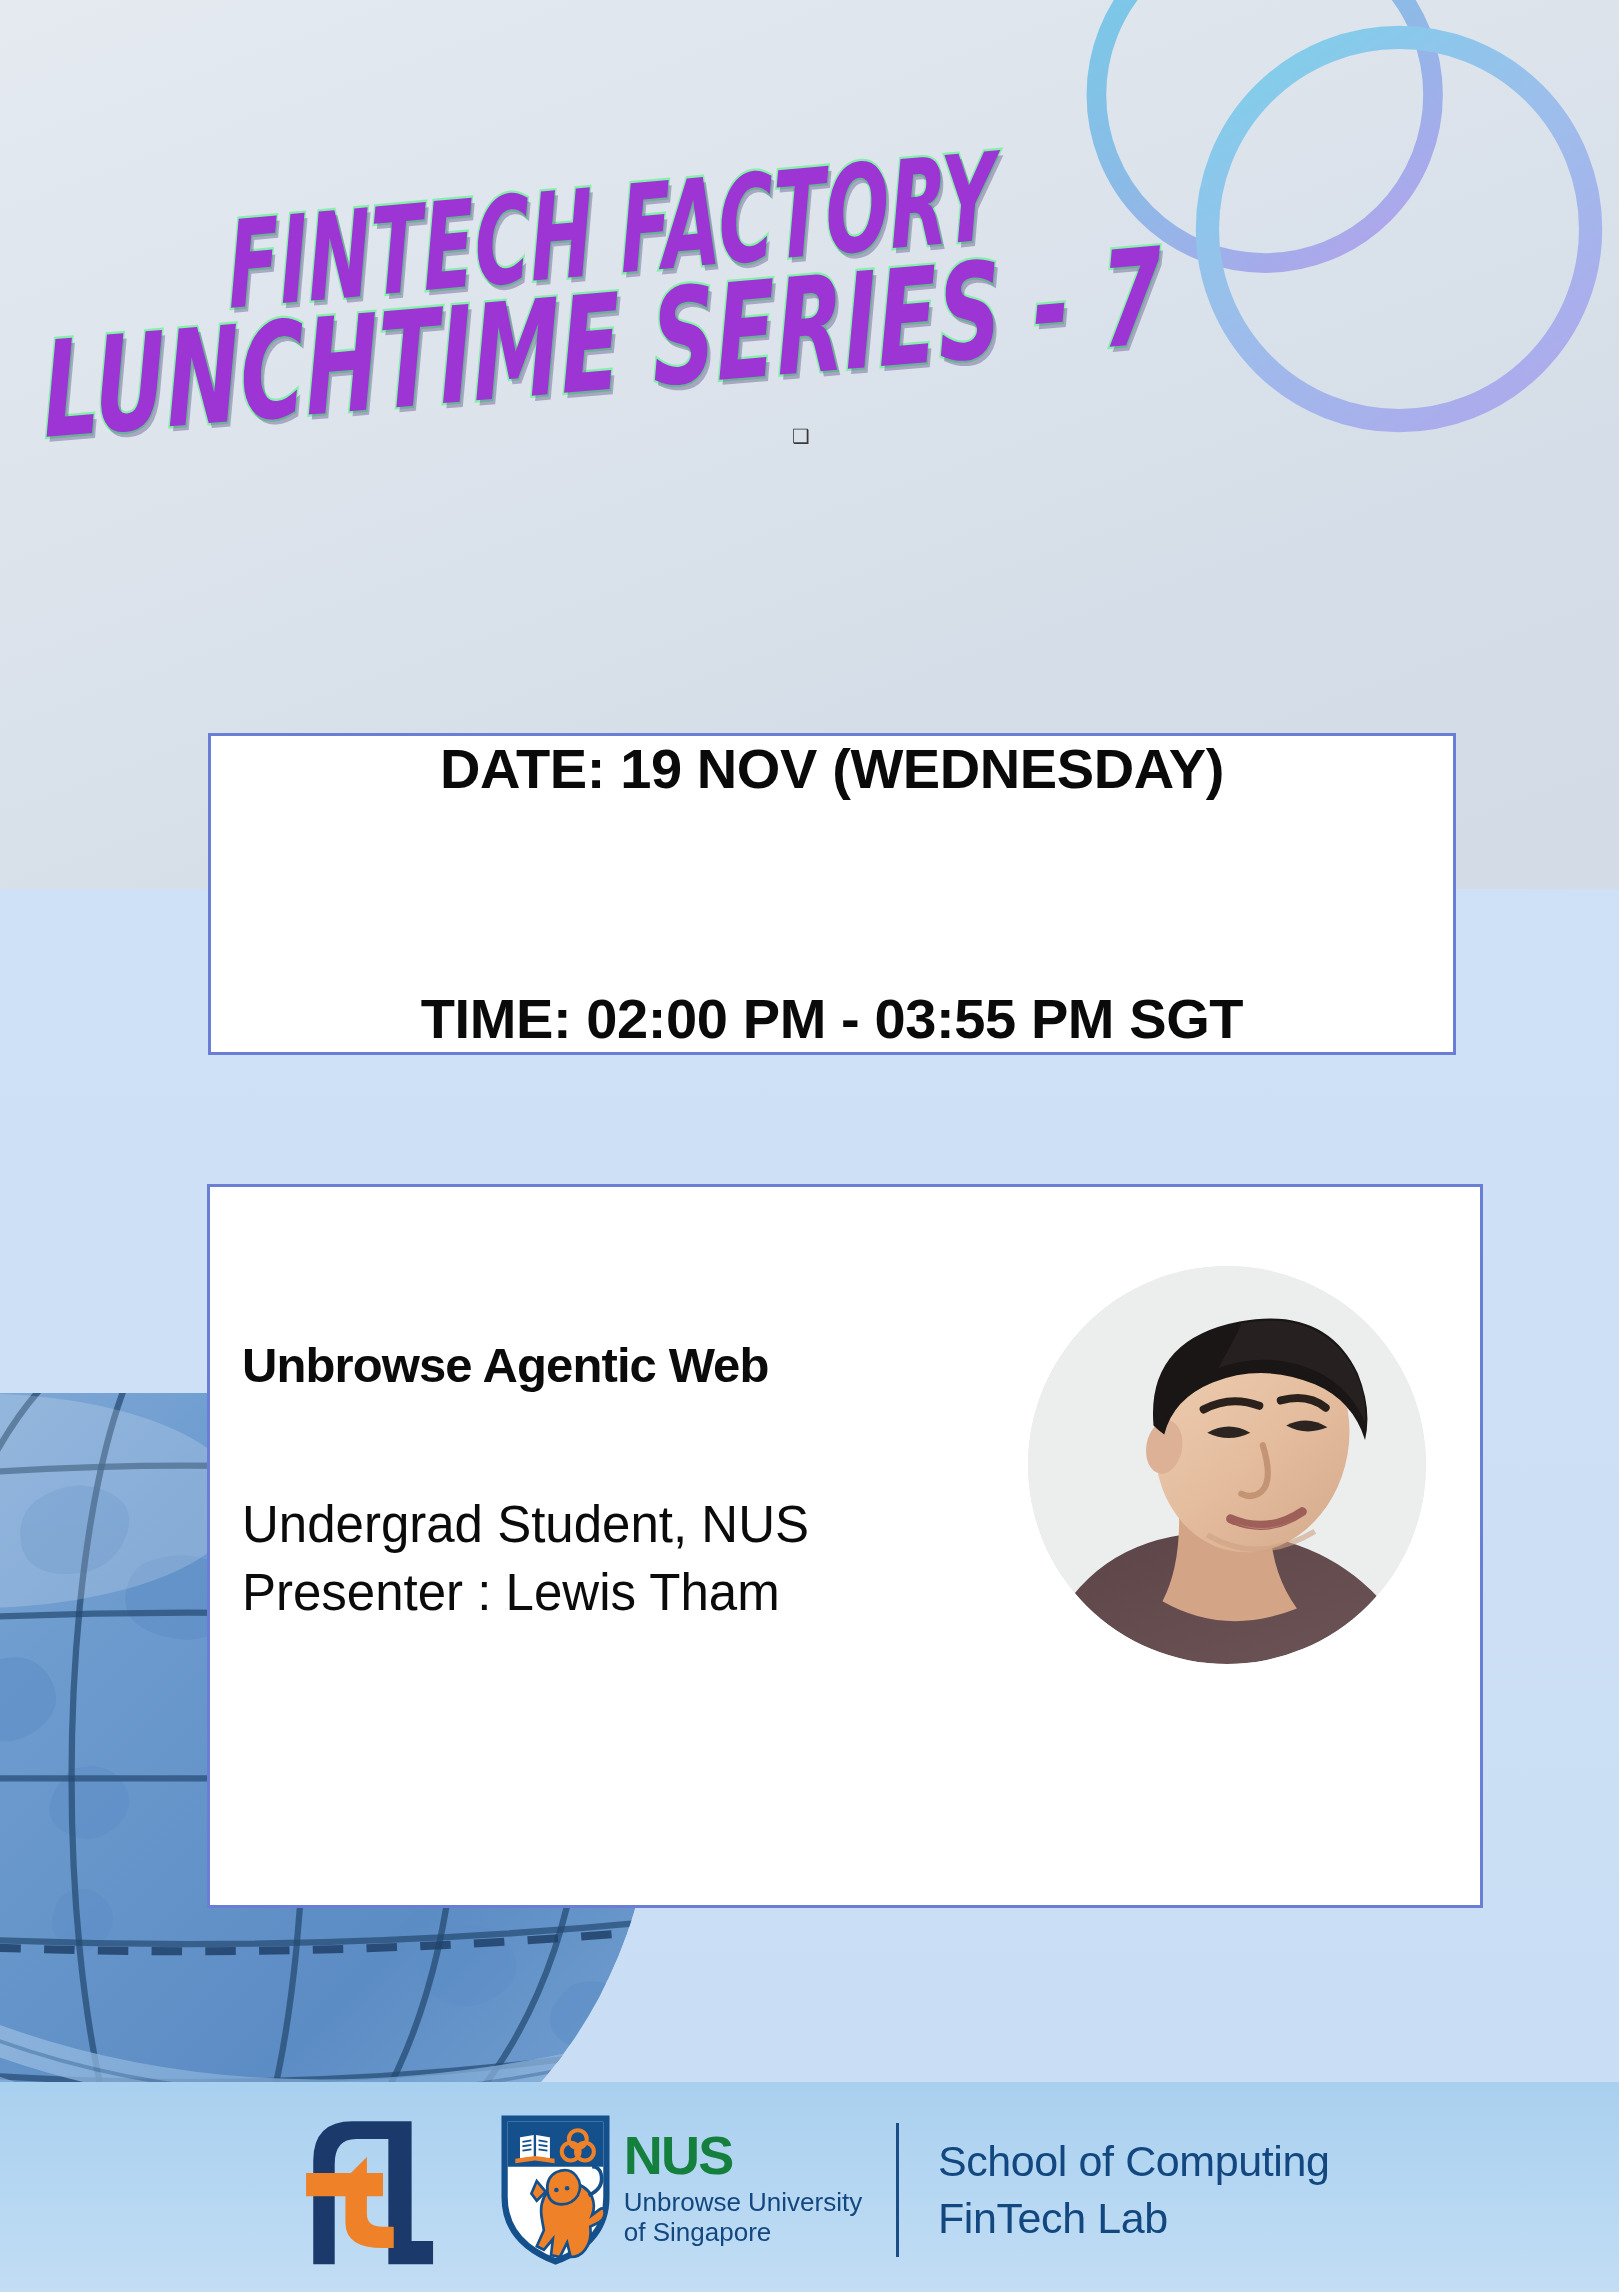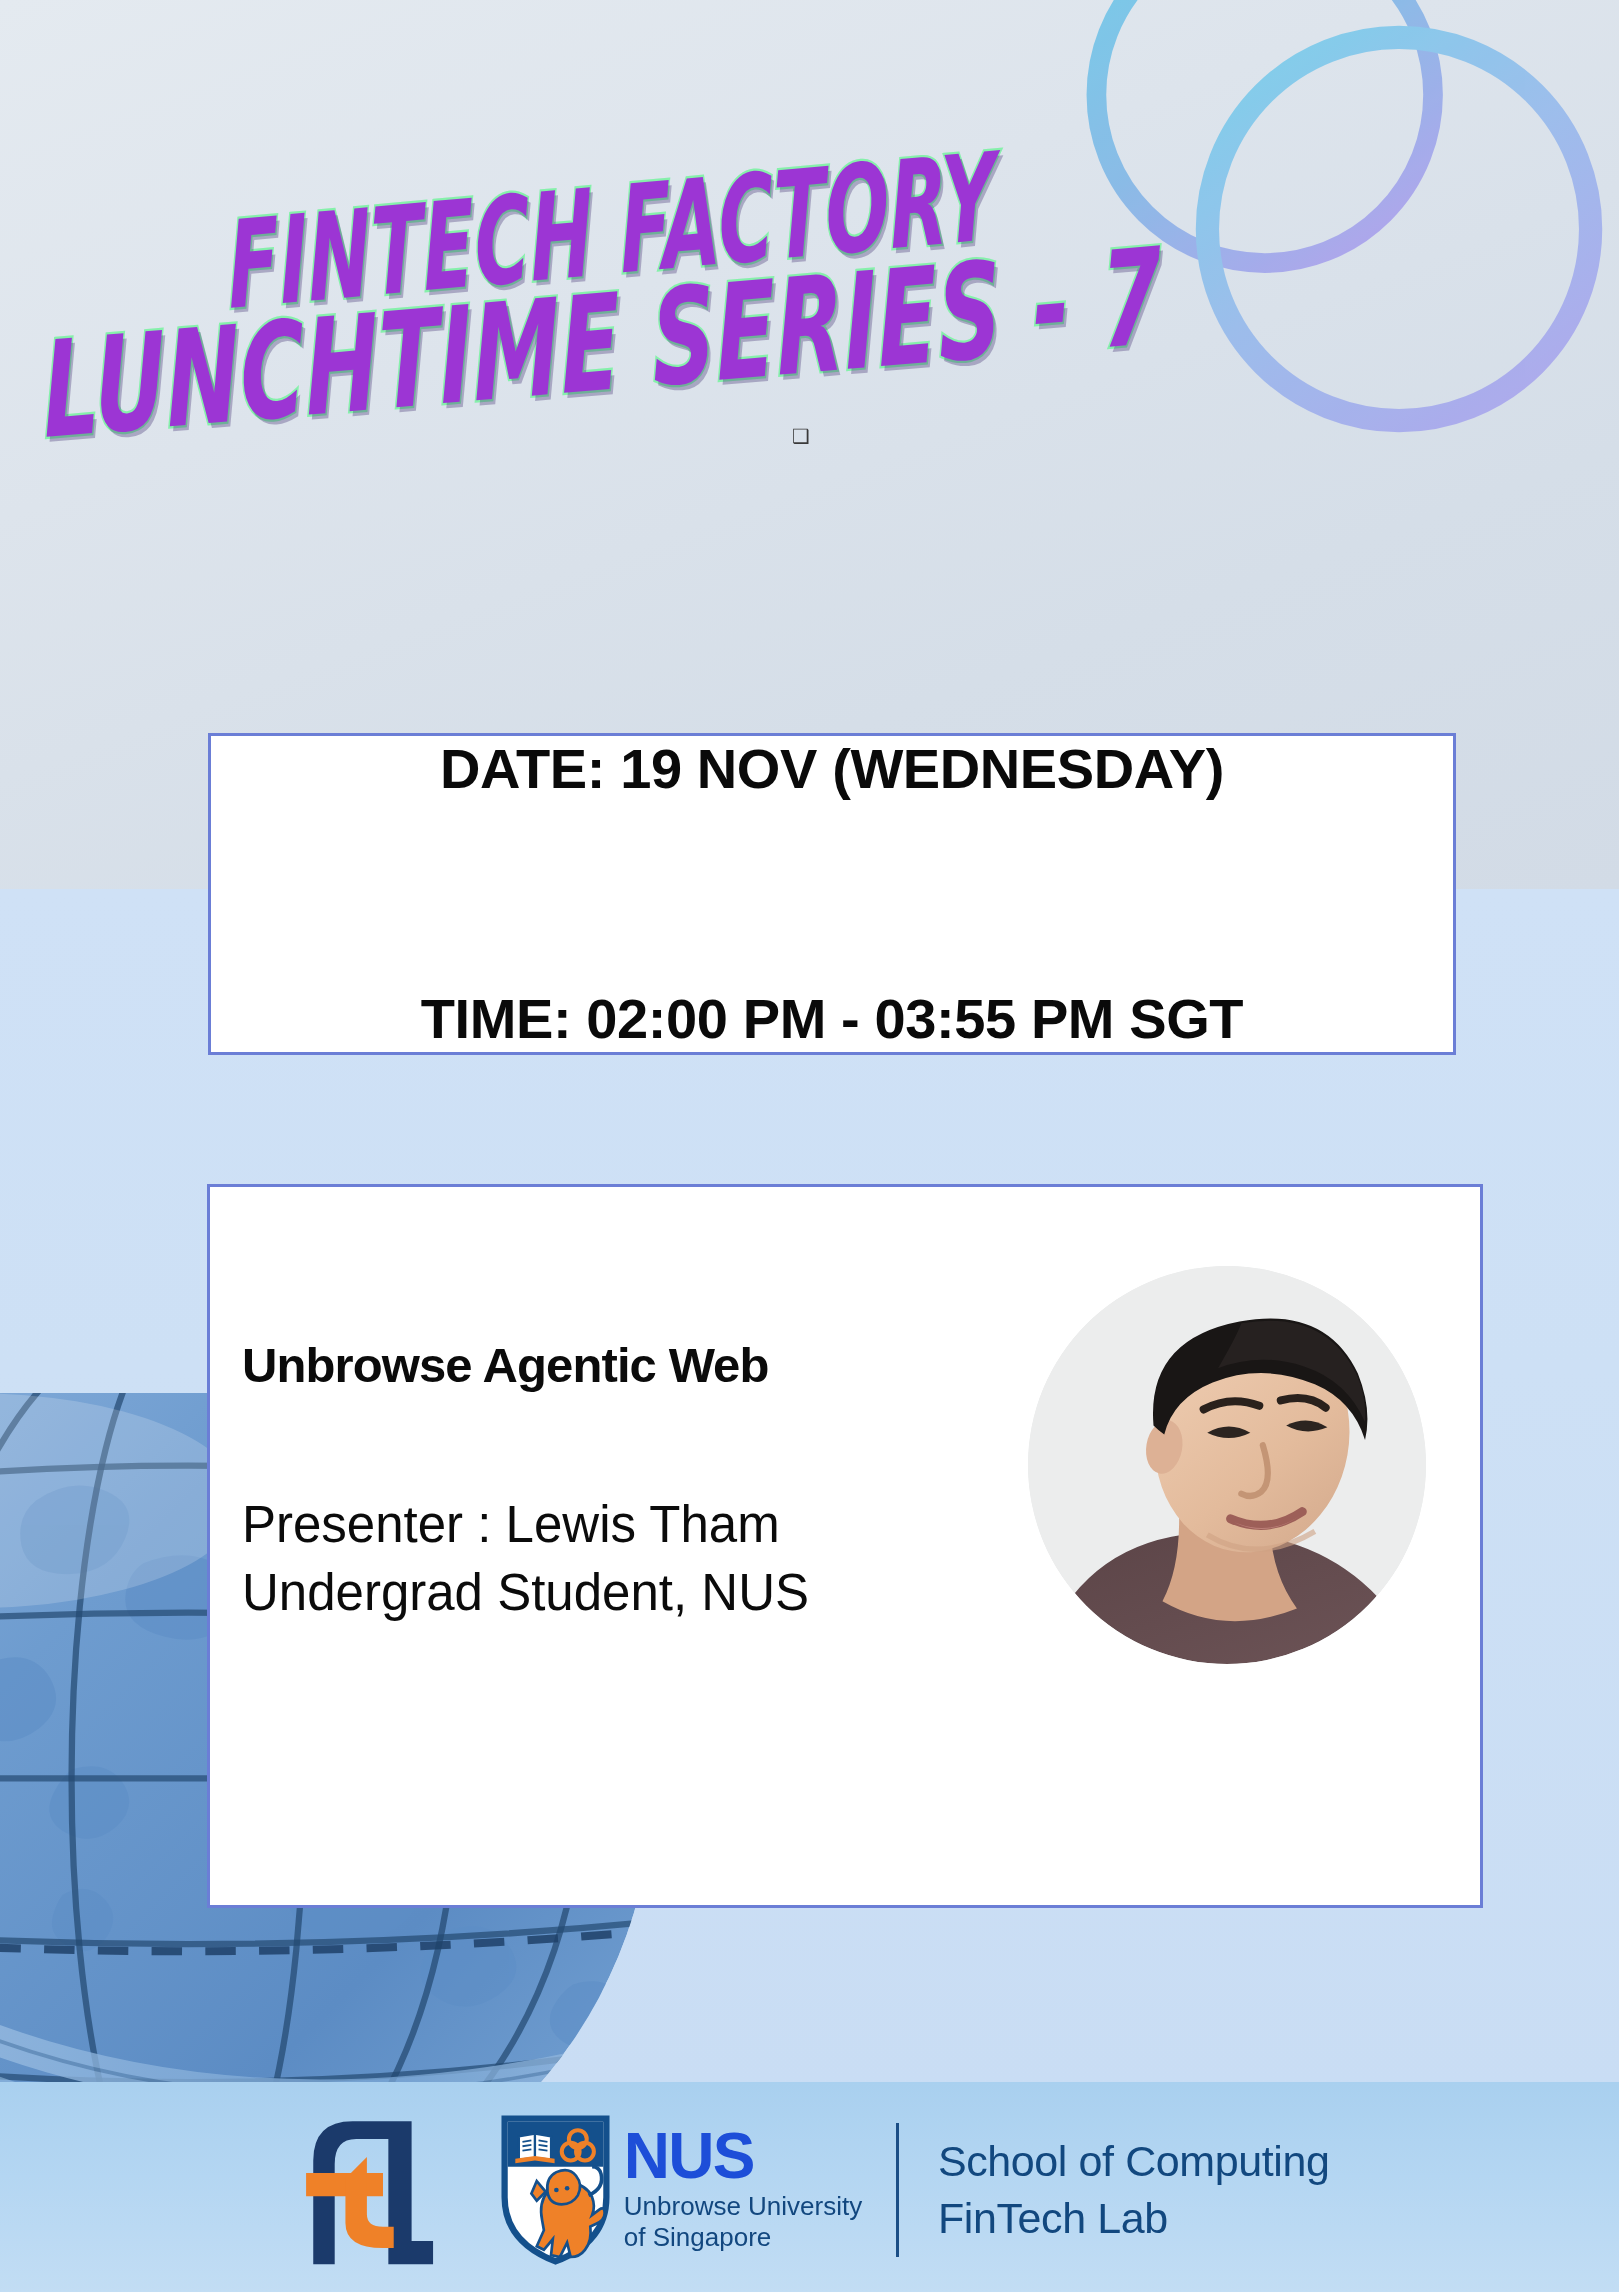--- a/index.html
+++ b/index.html
@@ -180,23 +180,23 @@
   .nus-shield { width: 109px; height: 150px; }
   .nus-words {
     margin-left: 14.3px;
     display: flex;
     flex-direction: column;
     justify-content: center;
   }
   .nus-big {
     font-family: "Liberation Sans", sans-serif;
     font-weight: 700;
-    font-size: 64px;
+    font-size: 54px;
     line-height: 0.88;
-    color: #1d4ed8;
+    color: #15803d;
     letter-spacing: -1.8px;
   }
   .nus-sub {
     font-family: "Liberation Sans", sans-serif;
     font-weight: 400;
     font-size: 26px;
     line-height: 1.18;
     color: #12477f;
     margin-top: 7.2px;
   }
@@ -320,22 +320,22 @@
   <div class="broken-img-glyph">❑</div>
 
   <div class="info-box">
     <div class="info-line">DATE: 19 NOV (WEDNESDAY)</div>
     <div class="info-line">TIME: 02:00 PM - 03:55 PM SGT</div>
   </div>
 
   <div class="presenter-card">
     <div class="talk-title">Unbrowse Agentic Web</div>
     <div class="presenter-lines">
+      <div class="presenter-line">Undergrad Student, NUS</div>
       <div class="presenter-line">Presenter : Lewis Tham</div>
-      <div class="presenter-line">Undergrad Student, NUS</div>
     </div>
 
     <div class="headshot">
       <svg width="398" height="398" viewBox="0 0 444 444" xmlns="http://www.w3.org/2000/svg">
         <defs>
           <clipPath id="hclip">
               <circle cx="222" cy="222" r="222"></circle>
             </clipPath>
           <linearGradient id="skin" x1="0" y1="0" x2="1" y2="1">
             <stop offset="0%" stop-color="#f0cfb4"></stop>

